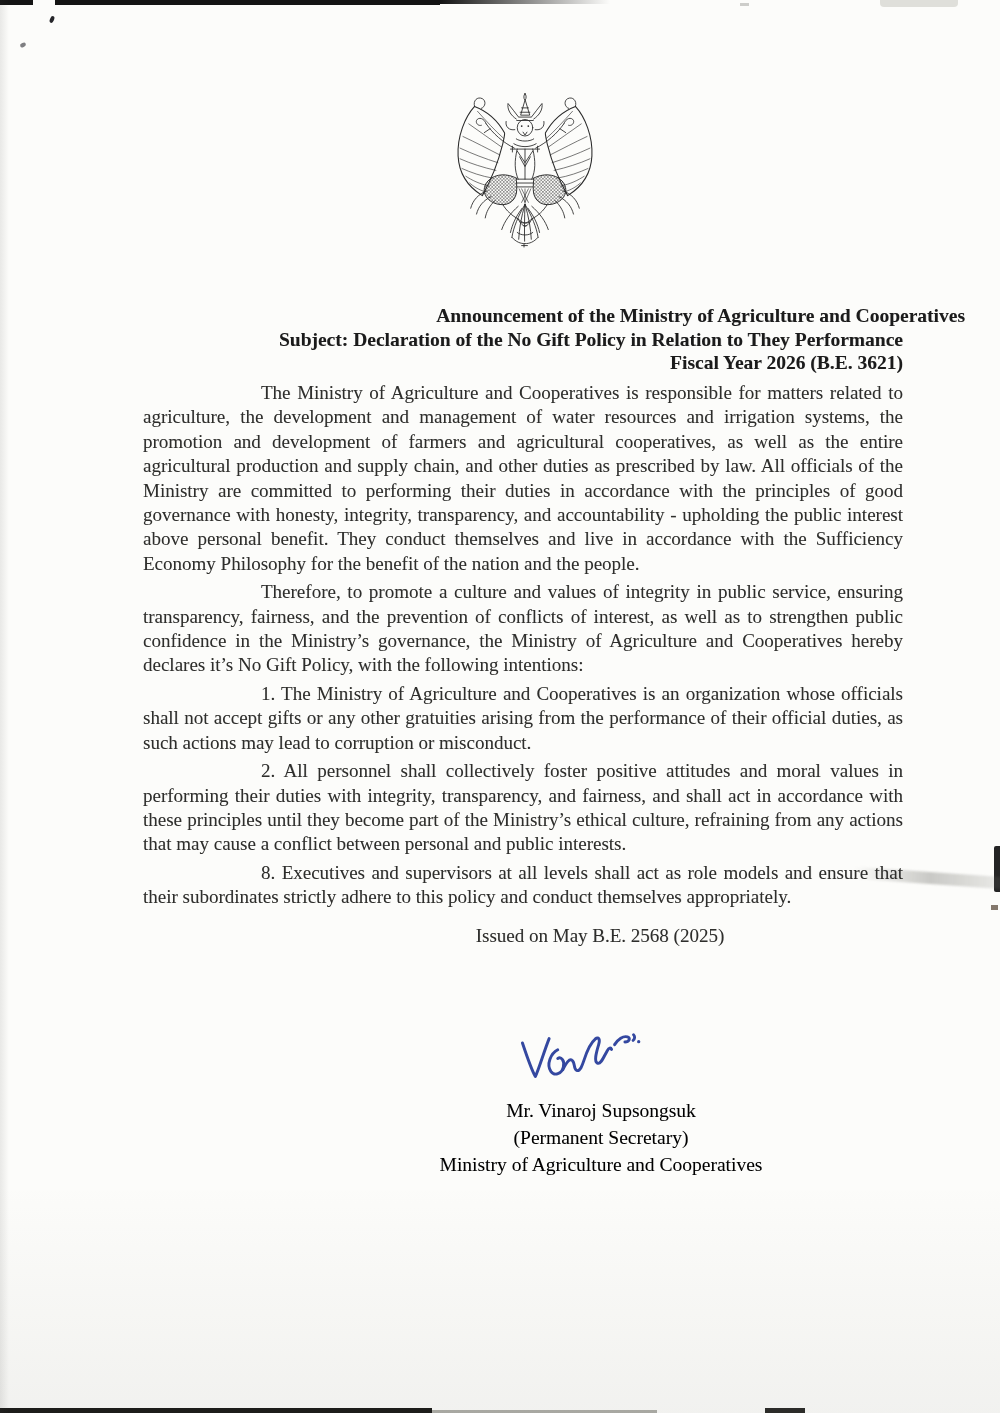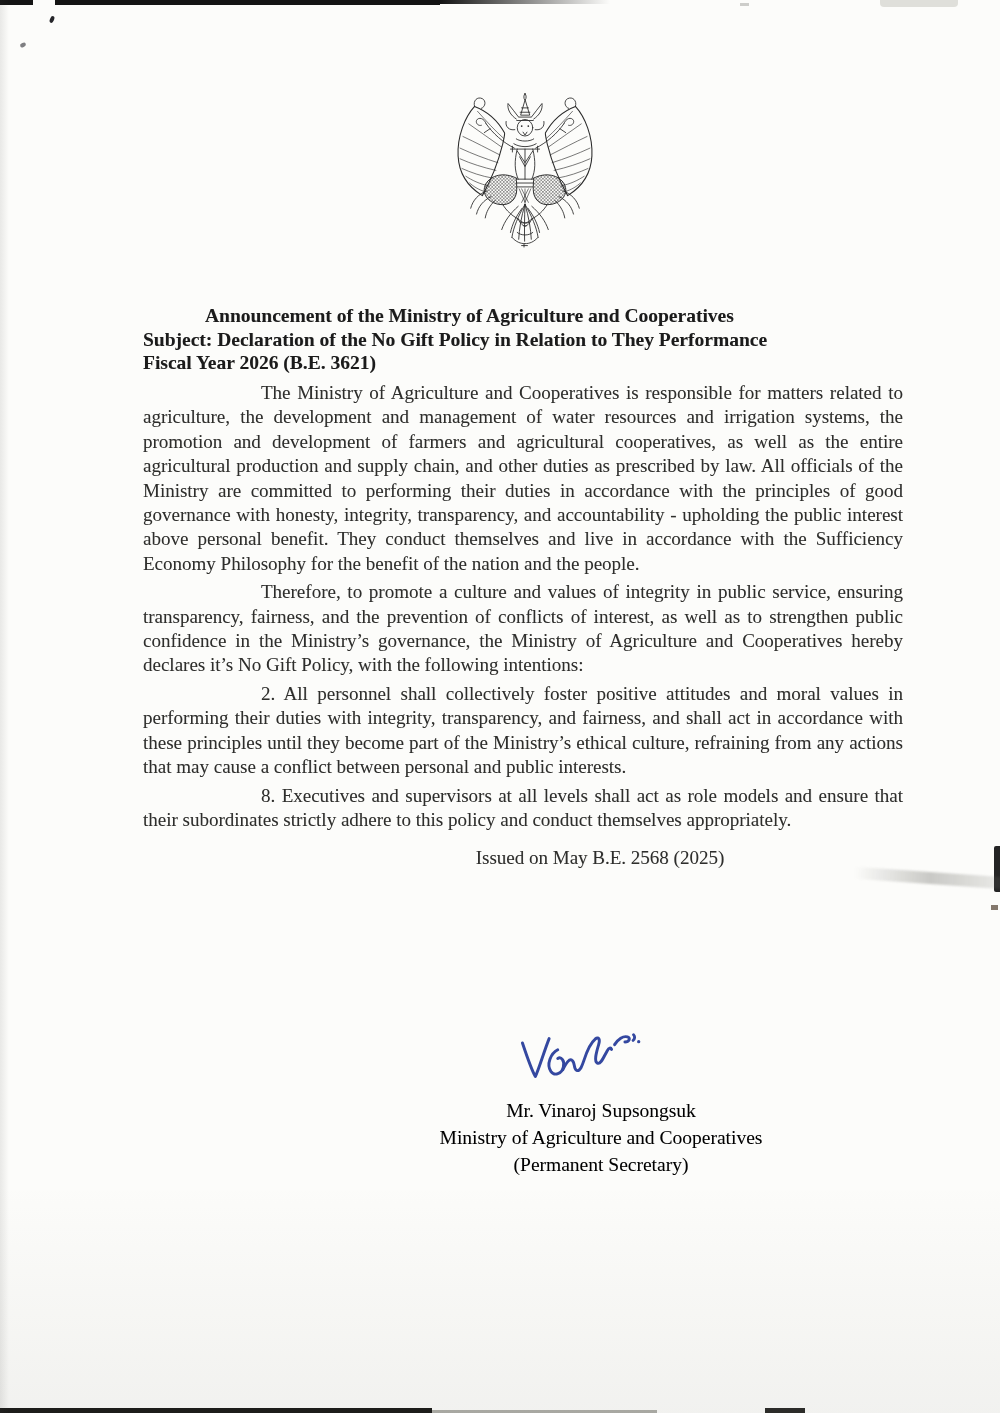--- a/index.html
+++ b/index.html
@@ -39,21 +39,21 @@
   .left-shade   { top:0; bottom:0; left:0; width:9px;
                   background:linear-gradient(to right, rgba(60,60,58,.10), rgba(0,0,0,0)); }
 
   
   .emblem { position:absolute; top:88px; left:450px; width:150px; height:160px; }
   .emblem svg { width:100%; height:100%; }
 
   
   .title-block {
     position:absolute; top:304px; left:143px; width:760px;
-    text-align:left; font-weight:bold;
+    text-align:right; font-weight:bold;
     font-size:19.5px; line-height:23.6px; color:#1b1b1b;
     text-shadow:0.3px 0.3px 0.6px rgba(30,30,30,.28);
   }
   .title-line1 { position:relative; left:62px; white-space:nowrap; }
 
   .doc-body {
     position:absolute; top:381px; left:143px; width:760px;
     font-size:19px; line-height:24.4px; color:#2e2e2c;
     text-align:justify;
     text-shadow:0.3px 0.3px 0.5px rgba(40,40,40,.22);
@@ -171,34 +171,35 @@
 
   <div class="title-block">
     <div class="title-line1">Announcement of the Ministry of Agriculture and Cooperatives</div>
     <div>Subject: Declaration of the No Gift Policy in Relation to They Performance</div>
     <div>Fiscal Year 2026 (B.E. 3621)</div>
   </div>
 
   <div class="doc-body">
     <p>The Ministry of Agriculture and Cooperatives is responsible for matters related to agriculture, the development and management of water resources and irrigation systems, the promotion and development of farmers and agricultural cooperatives, as well as the entire agricultural production and supply chain, and other duties as prescribed by law. All officials of the Ministry are committed to performing their duties in accordance with the principles of good governance with honesty, integrity, transparency, and accountability - upholding the public interest above personal benefit. They conduct themselves and live in accordance with the Sufficiency Economy Philosophy for the benefit of the nation and the people.</p>
     <p>Therefore, to promote a culture and values of integrity in public service, ensuring transparency, fairness, and the prevention of conflicts of interest, as well as to strengthen public confidence in the Ministry’s governance, the Ministry of Agriculture and Cooperatives hereby declares it’s No Gift Policy, with the following intentions:</p>
+    <p>1. The Ministry of Agriculture and Cooperatives is an organization whose officials shall not accept gifts or any other gratuities arising from the performance of their official duties, as such actions may lead to corruption or misconduct.</p>
     <p>2. All personnel shall collectively foster positive attitudes and moral values in performing their duties with integrity, transparency, and fairness, and shall act in accordance with these principles until they become part of the Ministry’s ethical culture, refraining from any actions that may cause a conflict between personal and public interests.</p>
     <p>8. Executives and supervisors at all levels shall act as role models and ensure that their subordinates strictly adhere to this policy and conduct themselves appropriately.</p>
     <div class="issued">Issued on May B.E. 2568 (2025)</div>
   </div>
 
   <div class="sig-block">
     <svg class="sig-svg" viewBox="0 0 160 72" xmlns="http://www.w3.org/2000/svg">
       <g stroke="#3448a0" fill="none" stroke-width="3.4" stroke-linecap="round" stroke-linejoin="round">
         <path d="M12,15 C17,30 23,47 27,54 C31,46 37,25 43,10"></path>
         <path d="M53,23 C45,27 39.5,40 45,48 C49.5,54 57.5,51 59.5,43 C61.5,36 57,30.5 53,33"></path>
         <path d="M59,46 C63,38 66.5,33 69.5,35 C73.5,37.5 71,45.5 75,47 C79,48.5 81.5,41 83.5,35 C86.5,25.5 90.5,15.5 96.5,10.5 C100.5,7.5 102.5,10.5 100.5,17 C97.5,27 95,36.5 99,38.5 C103,40.5 106.5,31 110.5,24 C112.5,20.5 114.5,20 115.5,22.5"></path>
         <path d="M119,17 C123,10.5 129,6.5 134,8 C138,9.2 136,14 131,14"></path>
         <path d="M141,5.5 C143,7.5 142.5,10.5 140.5,12"></path>
         <circle cx="147" cy="13.5" r="1.9" stroke="none" fill="#3448a0"></circle>
       </g>
     </svg>
     <div>Mr. Vinaroj Supsongsuk</div>
+    <div>(Permanent Secretary)</div>
     <div>Ministry of Agriculture and Cooperatives</div>
-    <div>(Permanent Secretary)</div>
   </div>
 
 </div>
 
 </body></html>

